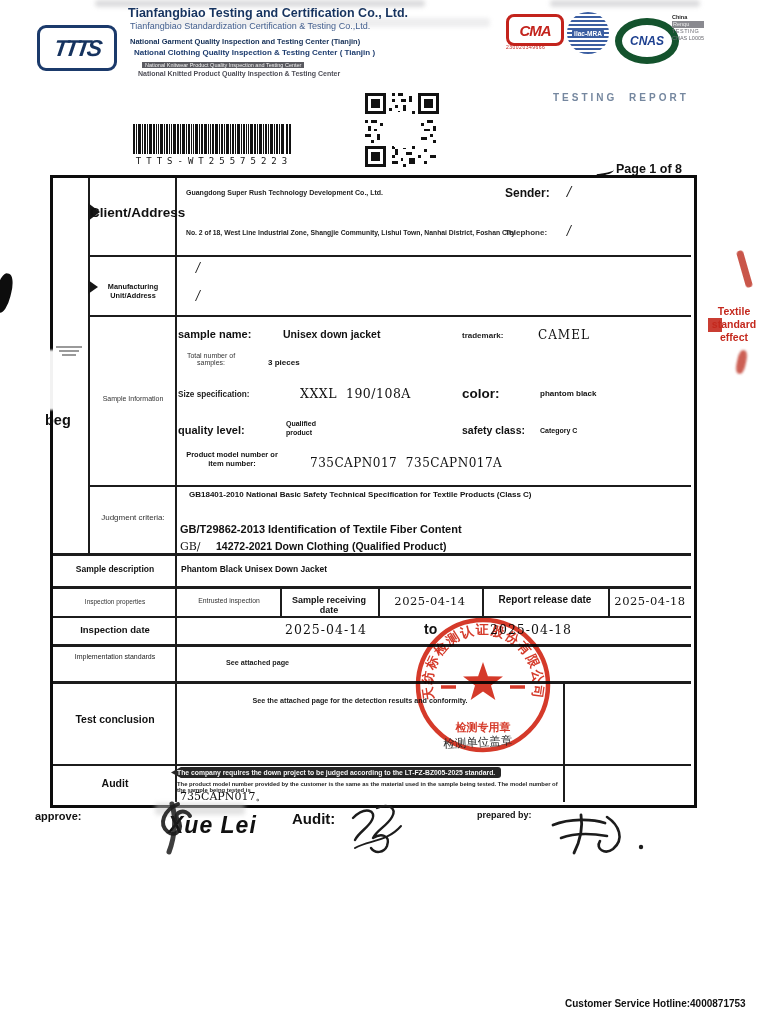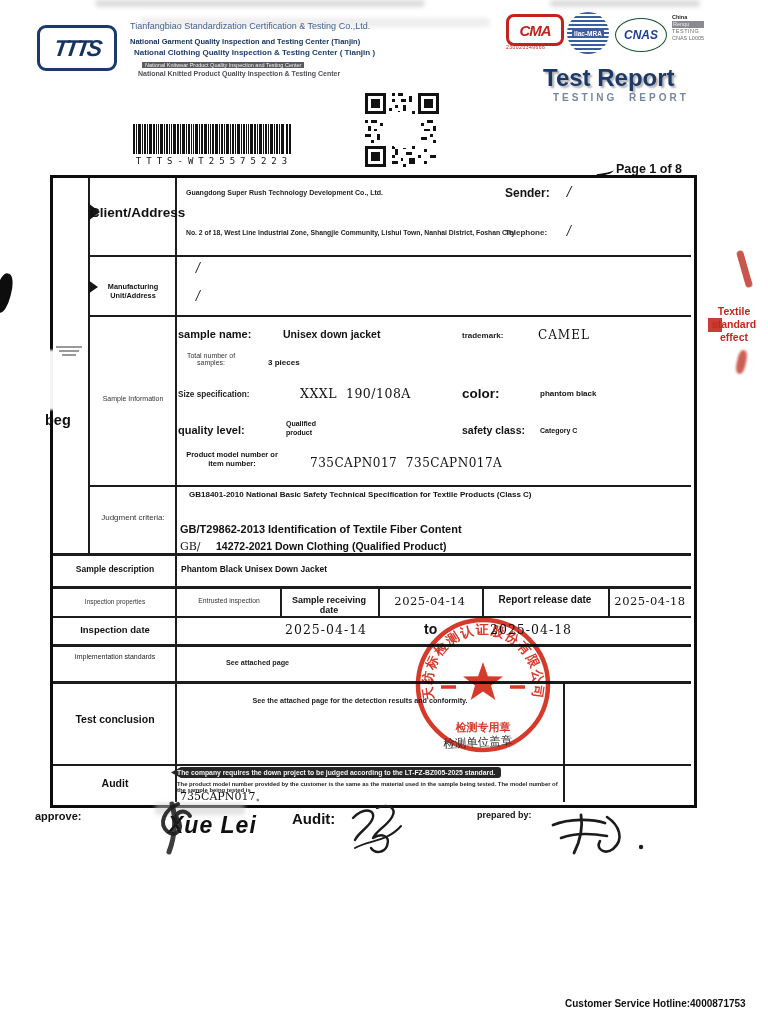--- a/index.html
+++ b/index.html
@@ -24,46 +24,46 @@
 <div class="page">
 
   <div class="smudge" style="left:95px;top:0;width:330px;height:7px;"></div>
   <div class="smudge" style="left:550px;top:0;width:150px;height:7px;"></div>
   <div class="smudge" style="left:140px;top:18px;width:350px;height:9px;opacity:.5;"></div>
 
   <div class="abs" style="left:37px;top:25px;width:74px;height:40px;border:3px solid #1b3a6b;border-radius:9px;display:flex;align-items:center;justify-content:center;">
     <span class="b navy" style="font-size:23px;font-style:italic;letter-spacing:-3px;transform:skewX(-8deg);">TTTS</span>
   </div>
 
+  <div class="abs b navy" style="left:128px;top:6px;font-size:12.5px;">Tianfangbiao Testing and Certification Co., Ltd.</div>
   <div class="abs" style="left:130px;top:21px;font-size:9px;color:#44608f;filter:blur(.4px);">Tianfangbiao Standardization Certification &amp; Testing Co.,Ltd.</div>
   <div class="abs b" style="left:130px;top:37px;font-size:7.5px;color:#122d55;">National Garment Quality Inspection and Testing Center (Tianjin)</div>
   <div class="abs b" style="left:134px;top:48px;font-size:8px;color:#1d3c6e;">National Clothing Quality Inspection &amp; Testing Center ( Tianjin )</div>
   <div class="abs" style="left:142px;top:62px;font-size:5.5px;color:#f2f2f2;background:#5a5a60;padding:0 3px;filter:blur(.2px);">National Knitwear Product Quality Inspection and Testing Center</div>
   <div class="abs b" style="left:138px;top:70px;font-size:7px;color:#4f4f58;filter:blur(.4px);">National Knitted Product Quality Inspection &amp; Testing Center</div>
 
   <div class="abs" style="left:506px;top:14px;width:52px;height:26px;border:3px solid #c3231c;border-radius:8px;display:flex;align-items:center;justify-content:center;">
     <span class="b" style="color:#c3231c;font-size:15px;font-style:italic;letter-spacing:-1px;">CMA</span>
   </div>
   <div class="abs" style="left:506px;top:44px;font-size:5px;color:#c3231c;letter-spacing:.5px;">230020349666</div>
 
   <div class="abs" style="left:567px;top:12px;width:42px;height:42px;border-radius:50%;background:repeating-linear-gradient(#3b5ea1 0 2px,#fff 2px 4px);overflow:hidden;display:flex;align-items:center;justify-content:center;">
     <span class="b" style="background:#3b5ea1;color:#fff;font-size:6.5px;padding:1px 2px;border-radius:2px;">ilac-MRA</span>
   </div>
 
-  <div class="abs" style="left:615px;top:18px;width:50px;height:32px;border:1px solid #14532d;border-radius:50%;display:flex;align-items:center;justify-content:center;">
+  <div class="abs" style="left:615px;top:18px;width:50px;height:32px;border:7px solid #14532d;border-radius:50%;display:flex;align-items:center;justify-content:center;">
     <span class="b" style="color:#1c3f8f;font-size:12px;font-style:italic;">CNAS</span>
   </div>
   <div class="abs" style="left:672px;top:14px;font-size:5.5px;line-height:7px;color:#33343c;">
     <div class="b" style="color:#222;">China</div>
     <div style="background:#8a8a90;color:#eee;padding:0 1px;">Renqu</div>
     <div style="color:#6b6b72;letter-spacing:.5px;">TESTING</div>
     <div style="color:#6b6b72;">CNAS L0005</div>
   </div>
 
-  <div class="abs b" style="left:543px;top:64px;font-size:24px;color:#1d3a66;text-shadow:2px 2px 2px rgba(120,120,130,.6);">Test Report</div>
   <div class="abs b" style="left:553px;top:92px;font-size:10px;color:#75879f;letter-spacing:3px;word-spacing:6px;filter:blur(.4px);">TESTING REPORT</div>
 
   <svg class="abs" style="left:133px;top:124px;" width="158" height="30" viewBox="0 0 158 30" preserveAspectRatio="none" shape-rendering="crispEdges">
     <g fill="#111">
       <rect x="0" width="2" height="30"></rect>
         <rect x="3" width="1" height="30"></rect>
         <rect x="5" width="3" height="30"></rect>
         <rect x="9" width="1" height="30"></rect>
         <rect x="11" width="2" height="30"></rect>
         <rect x="14" width="1" height="30"></rect>

